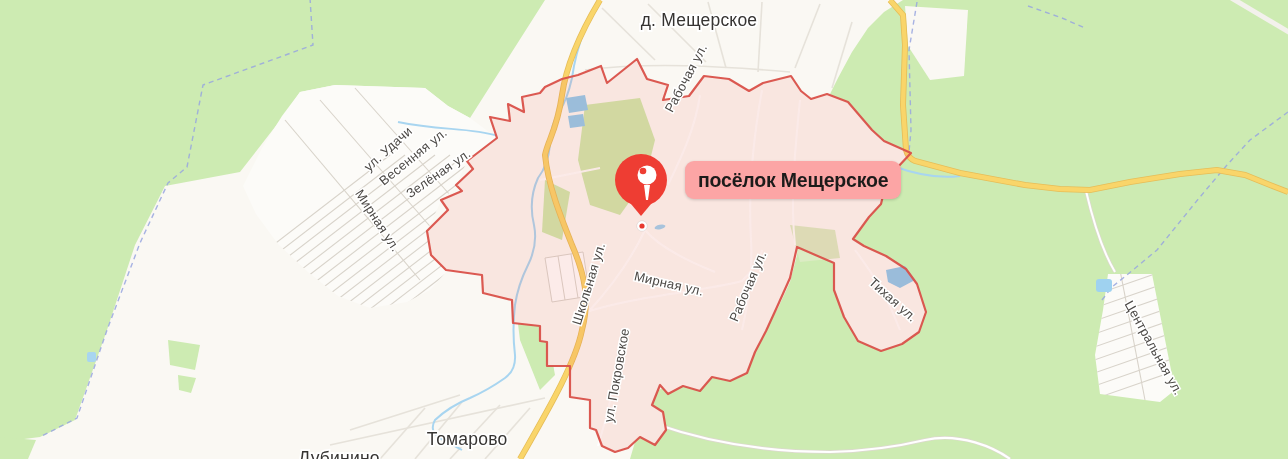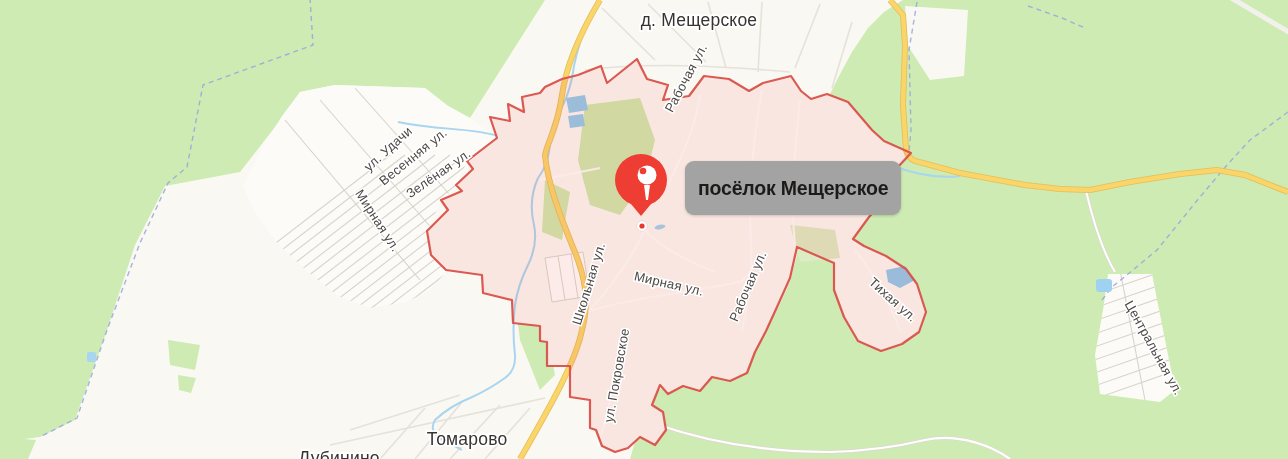--- a/index.html
+++ b/index.html
@@ -1,20 +1,20 @@
 <!DOCTYPE html>
 <html><head>
 <meta charset="utf-8">
 <style>
   html,body{margin:0;padding:0;background:#faf8f3;}
   .viewport{position:relative;width:1288px;height:459px;overflow:hidden;font-family:"Liberation Sans",sans-serif;}
   .viewport svg{position:absolute;left:0;top:0;display:block;}
   .street-label{font-family:"Liberation Sans",sans-serif;font-size:13px;fill:#4b4845;stroke:#ffffff;stroke-width:3px;paint-order:stroke;letter-spacing:.3px;text-anchor:middle;}
   .place-label{font-family:"Liberation Sans",sans-serif;font-size:17.5px;fill:#363432;stroke:#ffffff;stroke-width:3.5px;paint-order:stroke;letter-spacing:.2px;text-anchor:middle;}
-  .selected-label{position:absolute;left:685px;top:161px;height:38px;display:flex;align-items:center;background:#a3a3a3;border-radius:9px;padding:8px 13px;box-shadow:0 1px 3px rgba(0,0,0,.18);cursor:pointer;}
+  .selected-label{position:absolute;left:685px;top:161px;height:38px;display:flex;align-items:center;background:#fca5a5;border-radius:9px;padding:0 13px;box-shadow:0 1px 3px rgba(0,0,0,.18);cursor:pointer;}
   .selected-label span{font-size:19.5px;font-weight:bold;color:#1c1b1a;letter-spacing:-.2px;white-space:nowrap;}
 </style>
 </head>
 <body>
 
 <div class="viewport">
 <svg width="1288" height="459" viewBox="0 0 1288 459">
 
   <rect x="0" y="0" width="1288" height="459" fill="#faf8f3"></rect>
 

